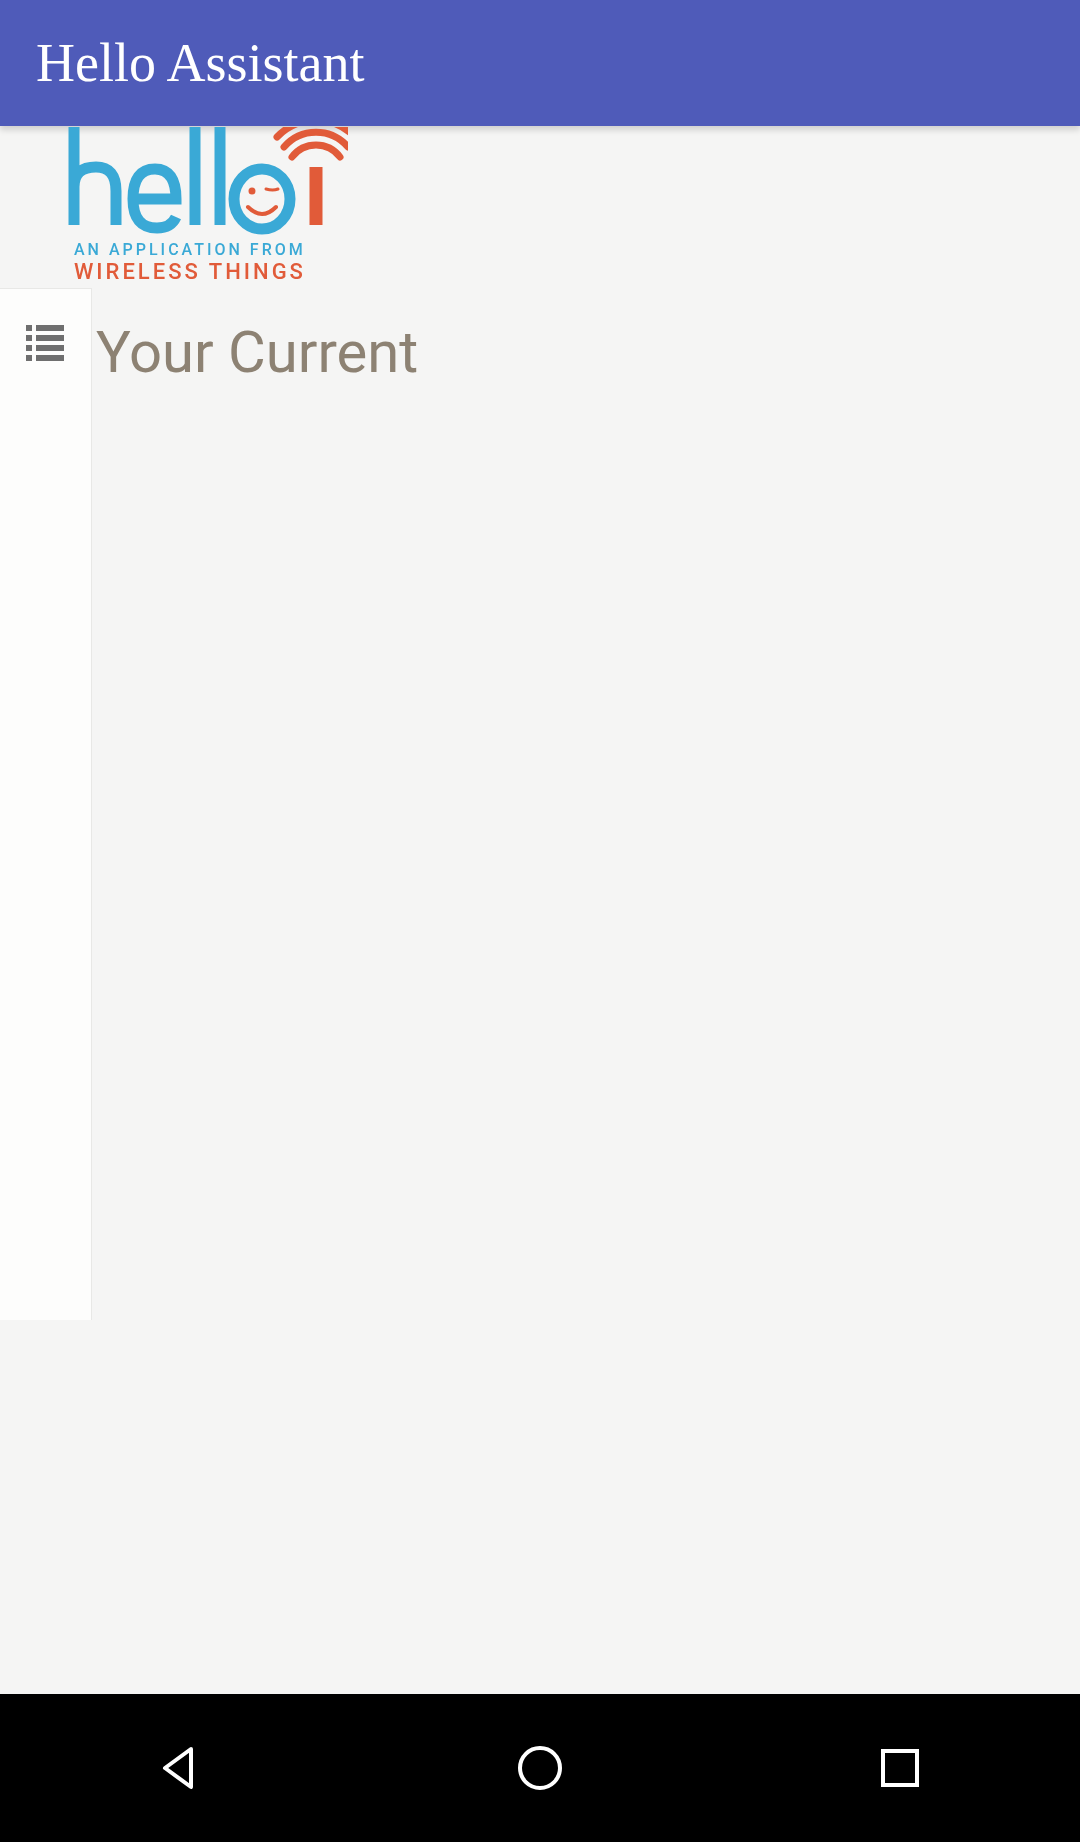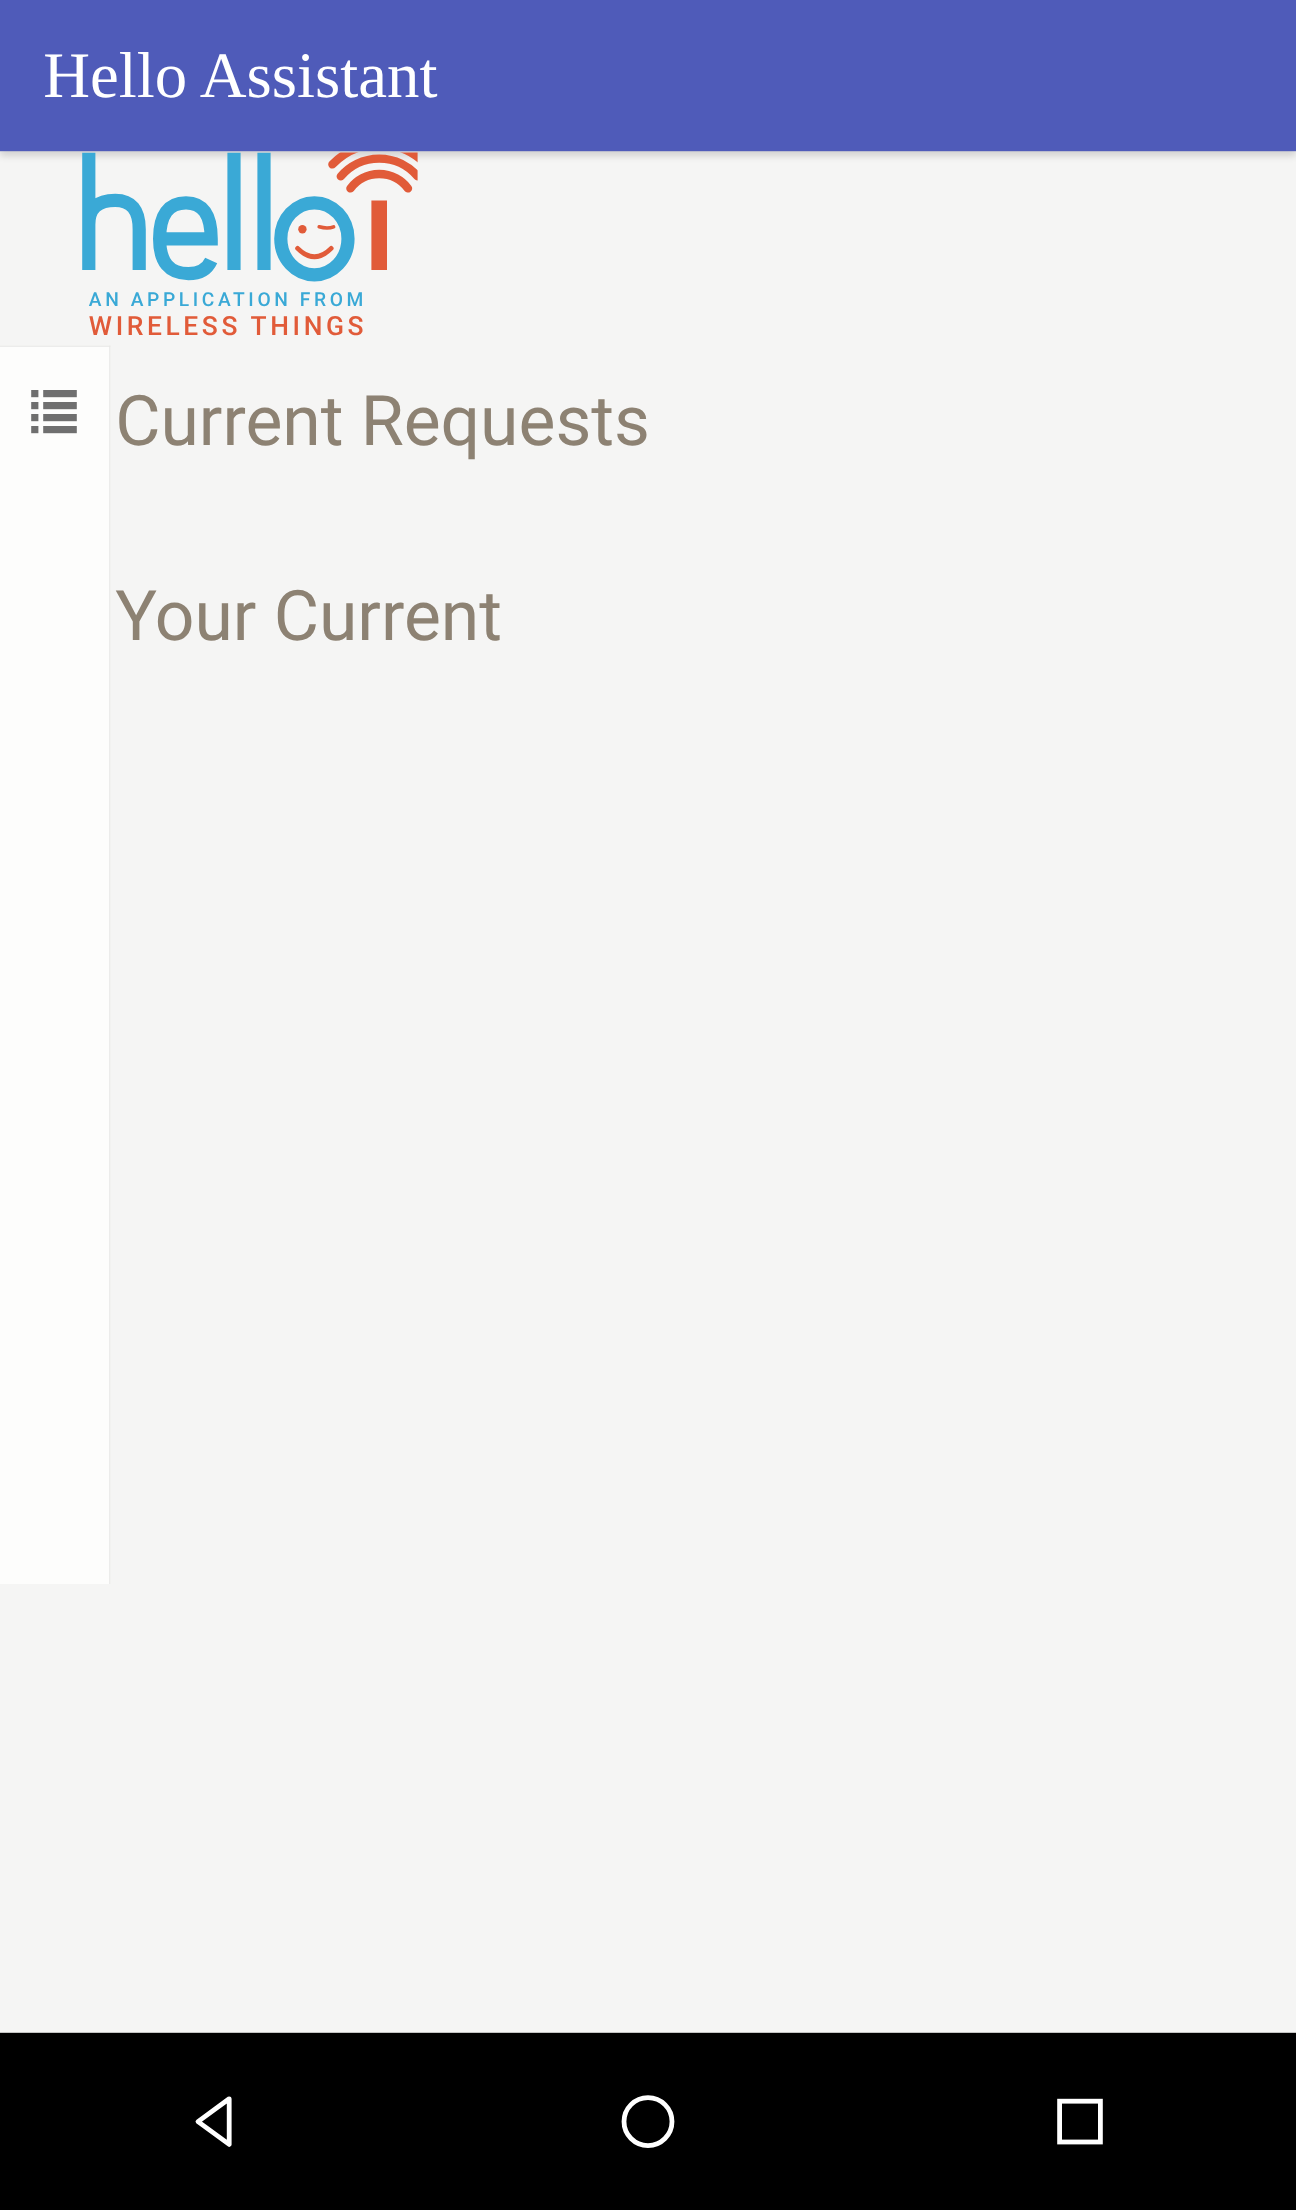--- a/index.html
+++ b/index.html
@@ -177,21 +177,20 @@
           <div class="menu-bar"></div>
         </div>
       <div class="menu-line">
           <div class="menu-dot"></div>
           <div class="menu-bar"></div>
         </div>
     </div>
   </div>
 
   <div class="main-content">
-    <h2 class="section-heading">Current Requests</h2>
     <h2 class="section-heading">Your Current</h2>
   </div>
 </div>
 
 <div class="nav-bar">
   <div class="nav-icon">
     <svg viewBox="0 0 50 50">
         <path d="M 36 6 L 10 25 L 36 44 Z" stroke-linejoin="round"></path>
       </svg>
   </div>

